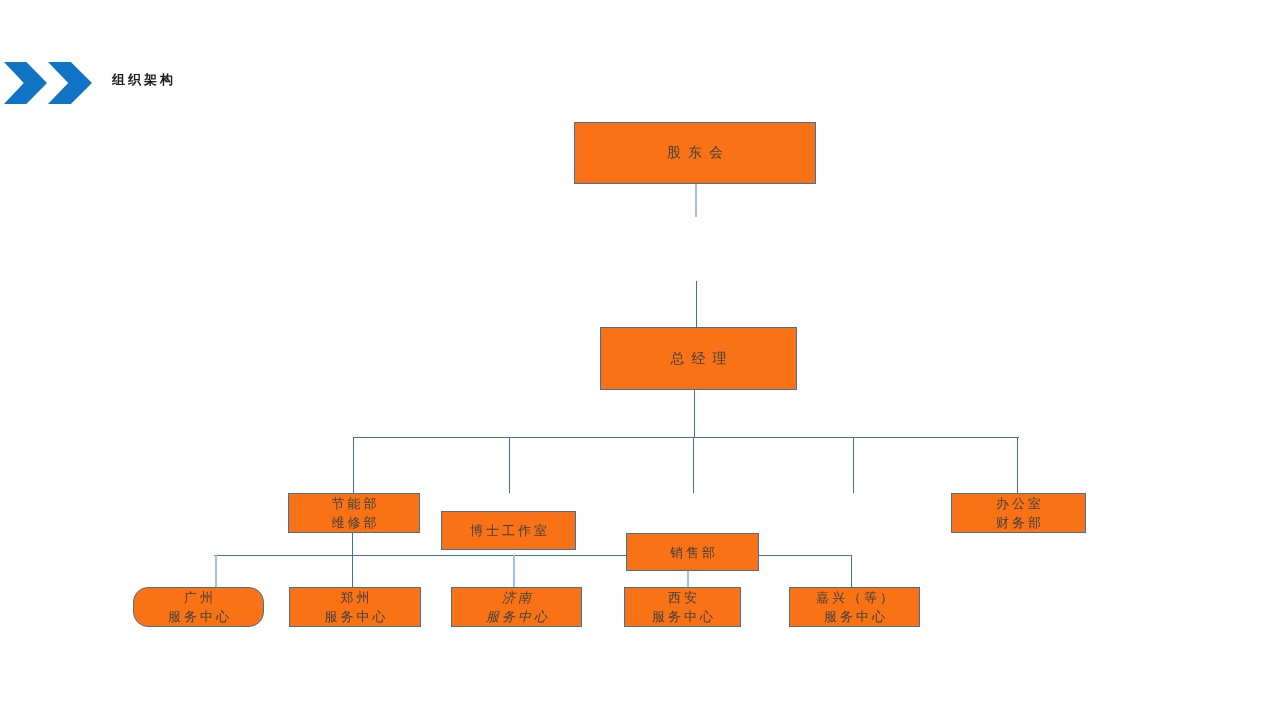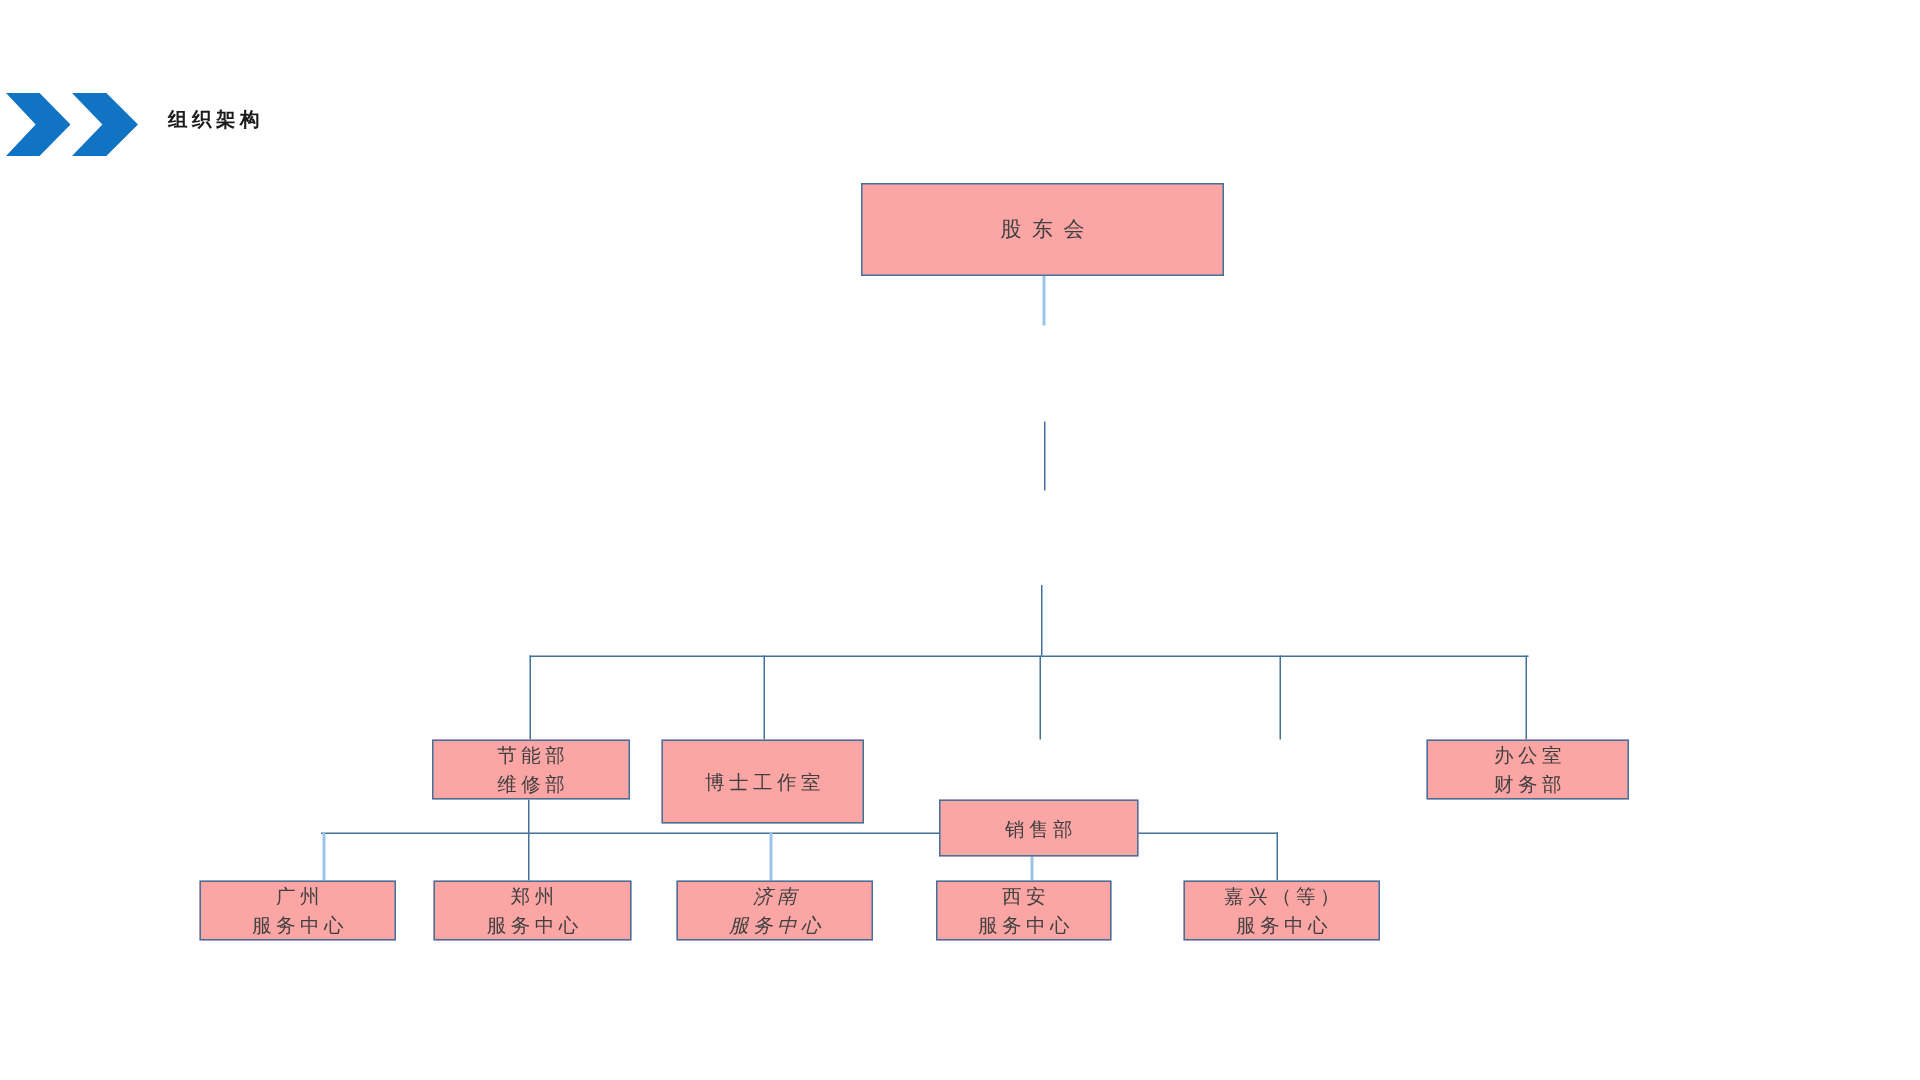--- a/index.html
+++ b/index.html
@@ -13,21 +13,21 @@
     clip-path: polygon(0 0, 52% 0, 100% 50%, 52% 100%, 0 100%, 46% 50%);
   }
   .page-title {
     position:absolute; left:112px; top:71px;
     font-size:13px; font-weight:bold; color:#1b1b1b; letter-spacing:3px;
     white-space:nowrap;
   }
   
   .node {
     position:absolute; box-sizing:border-box;
-    border:1.5px solid #41719C; background:#fca5a5;
+    border:1.5px solid #41719C; background:#f97316;
     display:flex; flex-direction:column; justify-content:center; align-items:center;
     color:#404040; text-align:center;
   }
   .node span { display:block; white-space:nowrap; }
   .node.large { font-size:14px; letter-spacing:7px; text-indent:7px; }
   .node.small { font-size:13px; letter-spacing:3px; text-indent:3px; line-height:19px; }
   
   .hline, .vline { position:absolute; }
   .hline { height:1.4px; }
   .vline { width:1.4px; }
@@ -57,37 +57,40 @@
   <div class="vline dark" style="left:352px; top:533px; height:54px;"></div>
   <div class="hline dark" style="left:214px; top:555px; width:638px;"></div>
   <div class="vline light" style="left:215px; top:555px; height:32px; width:2px;"></div>
   <div class="vline light" style="left:513px; top:555px; height:32px; width:2px;"></div>
   <div class="vline light" style="left:687px; top:555px; height:32px; width:2px;"></div>
   <div class="vline dark" style="left:851px; top:555px; height:32px;"></div>
 
   <div class="node large" style="left:574px; top:122px; width:242px; height:62px;">
     <span>股东会</span>
   </div>
+  <div class="node large" style="left:600px; top:327px; width:197px; height:63px;">
+    <span>总经理</span>
+  </div>
 
   <div class="node small" style="left:288px; top:493px; width:132px; height:40px;">
     <span>节能部</span>
     <span>维修部</span>
   </div>
-  <div class="node small" style="left:441px; top:493px; width:135px; height:56px;">
+  <div class="node small" style="left:441px; top:511px; width:135px; height:39px;">
     <span>博士工作室</span>
   </div>
   <div class="node small" style="left:626px; top:493px; width:133px; height:38px;margin-top:40px;">
     <span>销售部</span>
   </div>
   <div class="node small" style="left:951px; top:493px; width:135px; height:40px;">
     <span>办公室</span>
     <span>财务部</span>
   </div>
 
-  <div class="node small" style="left:133px; top:587px; width:131px; height:40px;">
+  <div class="node small" style="left:133px; top:587px; width:131px; height:40px;border-radius:15px;">
     <span>广州</span>
     <span>服务中心</span>
   </div>
   <div class="node small" style="left:289px; top:587px; width:132px; height:40px;">
     <span>郑州</span>
     <span>服务中心</span>
   </div>
   <div class="node small" style="left:451px; top:587px; width:131px; height:40px;font-style:italic;">
     <span>济南</span>
     <span>服务中心</span>

